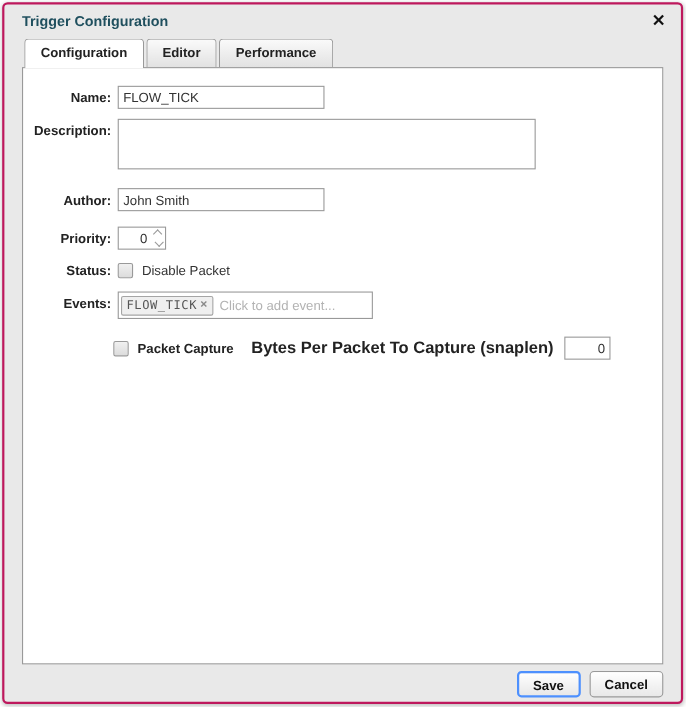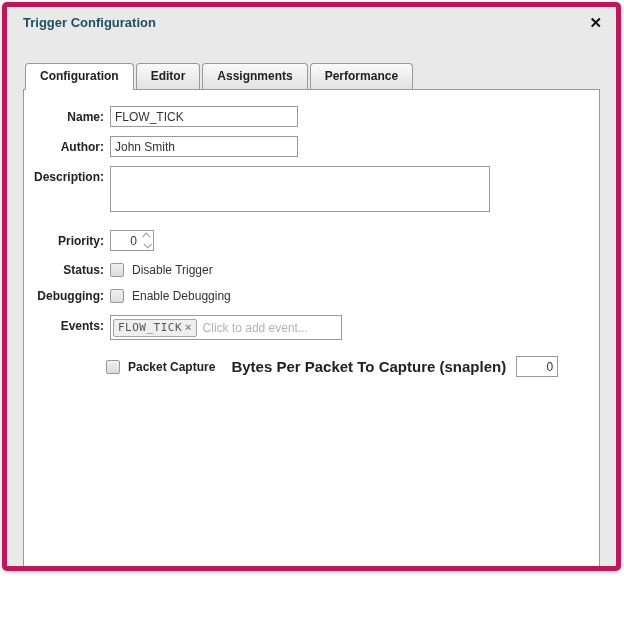--- a/index.html
+++ b/index.html
@@ -1,28 +1,28 @@
 <!DOCTYPE html>
 <html><head>
 <meta charset="utf-8">
 <style>
   * { box-sizing: border-box; margin: 0; padding: 0; }
   html, body { width: 624px; height: 643px; background: #fff; font-family: "Liberation Sans", sans-serif; }
   .dialog {
-    position: absolute; left: 2px; top: 2px; width: 619px; height: 569px;
-    background: #e9e9e9; border: 5px solid #be185d; border-radius: 5px;
+    position: absolute; left: 2px; top: 2px; width: 619px; height: 638px;
+    background: #e9e9e9; border: 2px solid #be185d; border-radius: 5px;
     box-shadow: 0 1px 4px rgba(0,0,0,0.25); overflow: hidden;
   }
   .dialog-header {
     height: 30px; display: flex; align-items: center; justify-content: space-between;
     padding: 0 14px 0 16px;
   }
   .dialog-title { font-size: 13px; font-weight: bold; color: #1f4f5e; }
   .close-btn { font-size: 15px; font-weight: bold; color: #111; cursor: pointer; line-height: 1; }
-  .tabbar { margin-left: 18px; margin-right: 18px; display: flex; align-items: flex-end; height: 27px; position: relative; z-index: 2; margin-top: 25px; }
+  .tabbar { margin-left: 18px; margin-right: 18px; display: flex; align-items: flex-end; height: 27px; position: relative; z-index: 2; }
   .tab {
     border: 1px solid #999; border-bottom: none; border-radius: 4px 4px 0 0;
     background: linear-gradient(#fafafa, #e2e2e2);
     padding: 5px 14px 6px 14px; font-size: 12px; font-weight: bold; color: #222;
     margin-right: 2px; cursor: pointer; position: relative;
   }
   .tab.active { background: #fff; padding-bottom: 7px; margin-bottom: -1px; }
   .panel {
     position: relative; z-index: 1; margin: 0 16px; background: #fff;
     border: 1px solid #999; height: 543px; padding-top: 16px;
@@ -95,69 +95,61 @@
 <div class="dialog">
 
   <div class="dialog-header">
     <span class="dialog-title">Trigger Configuration</span>
     <span class="close-btn">✕</span>
   </div>
 
   <div class="tabbar">
     <div class="tab active">Configuration</div>
     <div class="tab">Editor</div>
-    <div class="tab">Assignments</div>
     <div class="tab">Performance</div>
   </div>
 
   <div class="panel">
 
     <div class="row">
       <span class="lbl">Name:</span>
       <span class="fld"><input class="text" type="text" value="FLOW_TICK" style=""></span>
     </div>
 
+    <div class="row row-desc">
+      <span class="lbl">Description:</span>
+      <span class="fld"><textarea class="desc" style=""></textarea></span>
+    </div>
+
     <div class="row">
       <span class="lbl">Author:</span>
       <span class="fld"><input class="text" type="text" value="John Smith" style=""></span>
-    </div>
-
-    <div class="row row-desc">
-      <span class="lbl">Description:</span>
-      <span class="fld"><textarea class="desc" style=""></textarea></span>
     </div>
 
     <div class="row" style="margin-top:14px;">
       <span class="lbl">Priority:</span>
       <span class="fld">
         <span class="spin-box">
           <span class="spin-value">0</span>
           <span class="spin-arrows">
             <span class="chev up"></span>
             <span class="chev down"></span>
           </span>
         </span>
       </span>
     </div>
 
     <div class="row row-check">
       <span class="lbl mid">Status:</span>
       <span class="fld" style="display:flex;align-items:center;">
         <span class="checkbox"></span>
-        <span class="check-label">Disable Trigger</span>
+        <span class="check-label">Disable Packet</span>
       </span>
     </div>
 
-    <div class="row row-check">
-      <span class="lbl mid">Debugging:</span>
-      <span class="fld" style="display:flex;align-items:center;">
-        <span class="checkbox"></span>
-        <span class="check-label">Enable Debugging</span>
-      </span>
-    </div>
 
     <div class="row">
       <span class="lbl">Events:</span>
       <span class="events-box">
         <span class="event-chip">
           <span class="chip-text">FLOW_TICK</span>
           <span class="chip-x">×</span>
         </span>
         <span class="events-placeholder">Click to add event...</span>
       </span>

